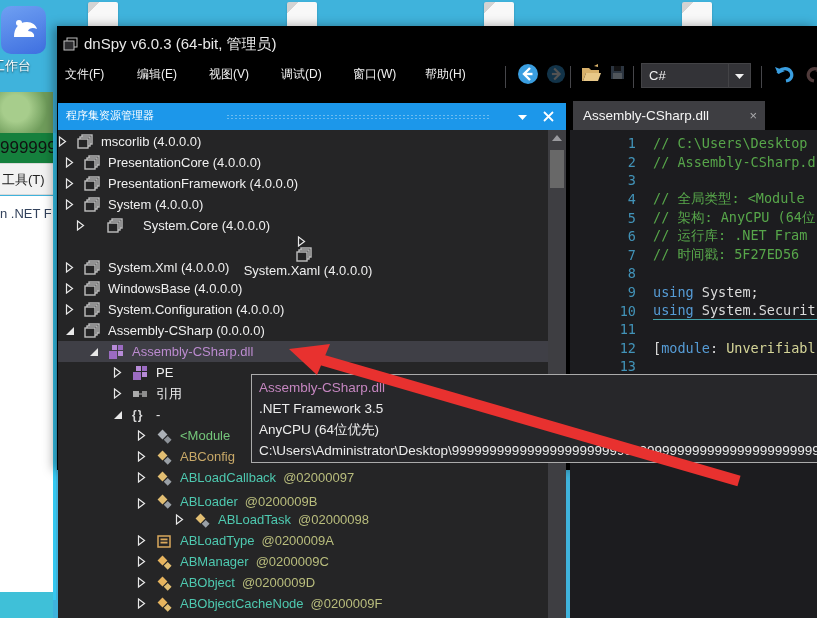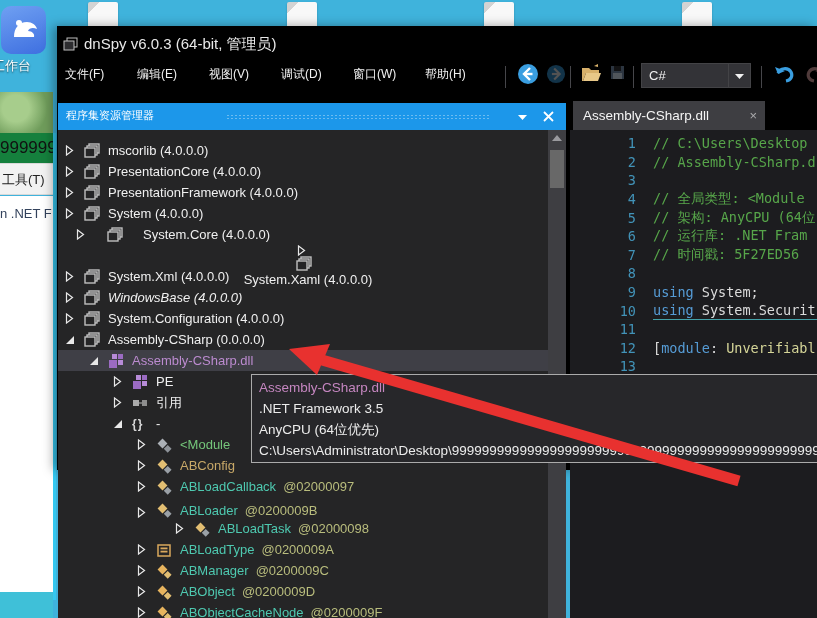--- a/index.html
+++ b/index.html
@@ -184,21 +184,21 @@
           </svg>
       </span>
       <span class="ph-btn" style="right:8px">
         <svg width="11" height="11" viewBox="0 0 11 11">
             <path d="M1 1l9 9M10 1l-9 9" stroke="#fff" stroke-width="1.8"></path>
           </svg>
       </span>
     </div>
     <div id="tree-bg"></div>
     <div id="tree">
-        <div class="row" style="padding-left: 7px; margin-top: 9px;">
+        <div class="row" style="">
           <span class="exp">
             <svg width="9" height="11" viewBox="0 0 9 11">
               <polygon points="1.5,1 7.5,5.5 1.5,10" fill="none" stroke="#E8E8E8" stroke-width="1.2"></polygon>
             </svg>
           </span>
           <span class="ticon">
             <svg width="16" height="16" viewBox="0 0 16 16">
               <rect x="5" y="1" width="10" height="9" fill="none" stroke="#BFBFBF" stroke-width="1.4"></rect>
               <rect x="3" y="3" width="10" height="9" fill="#252526" stroke="#BFBFBF" stroke-width="1.4"></rect>
               <rect x="1" y="5" width="10" height="9" fill="#252526" stroke="#BFBFBF" stroke-width="1.4"></rect>
@@ -289,21 +289,21 @@
           </span>
           <span class="ticon">
             <svg width="16" height="16" viewBox="0 0 16 16">
               <rect x="5" y="1" width="10" height="9" fill="none" stroke="#BFBFBF" stroke-width="1.4"></rect>
               <rect x="3" y="3" width="10" height="9" fill="#252526" stroke="#BFBFBF" stroke-width="1.4"></rect>
               <rect x="1" y="5" width="10" height="9" fill="#252526" stroke="#BFBFBF" stroke-width="1.4"></rect>
             </svg>
           </span>
           <span class="lbl c-white">System.Xml (4.0.0.0)</span>
         </div>
-        <div class="row" style="padding-left: 7px; font-style: italic;">
+        <div class="row" style="padding-left: 7px;">
           <span class="exp">
             <svg width="9" height="11" viewBox="0 0 9 11">
               <polygon points="1.5,1 7.5,5.5 1.5,10" fill="none" stroke="#E8E8E8" stroke-width="1.2"></polygon>
             </svg>
           </span>
           <span class="ticon">
             <svg width="16" height="16" viewBox="0 0 16 16">
               <rect x="5" y="1" width="10" height="9" fill="none" stroke="#BFBFBF" stroke-width="1.4"></rect>
               <rect x="3" y="3" width="10" height="9" fill="#252526" stroke="#BFBFBF" stroke-width="1.4"></rect>
               <rect x="1" y="5" width="10" height="9" fill="#252526" stroke="#BFBFBF" stroke-width="1.4"></rect>

